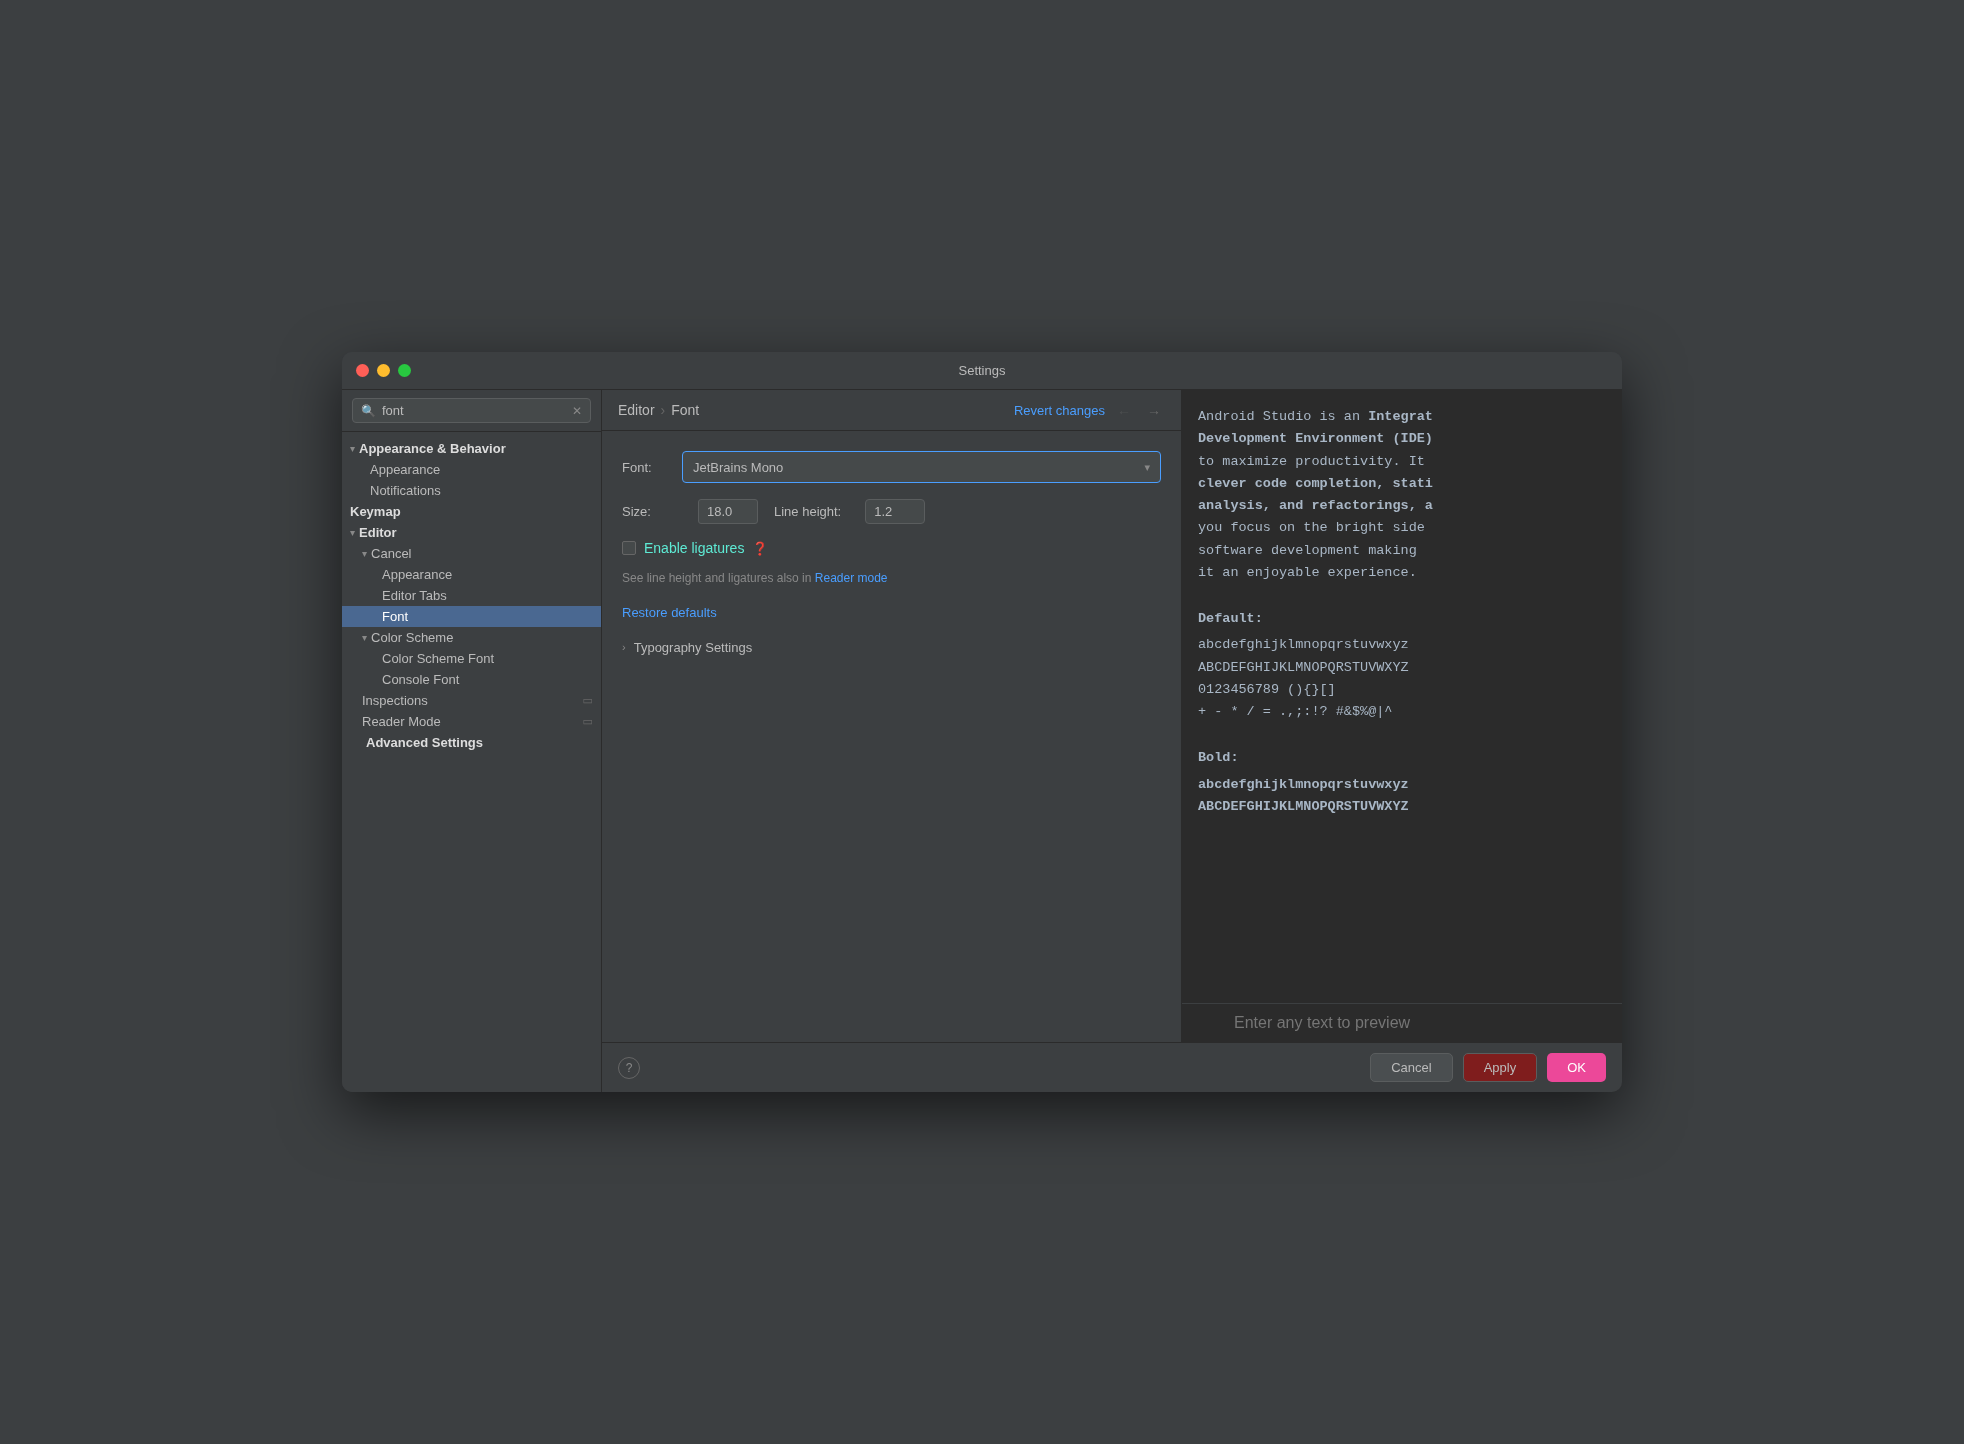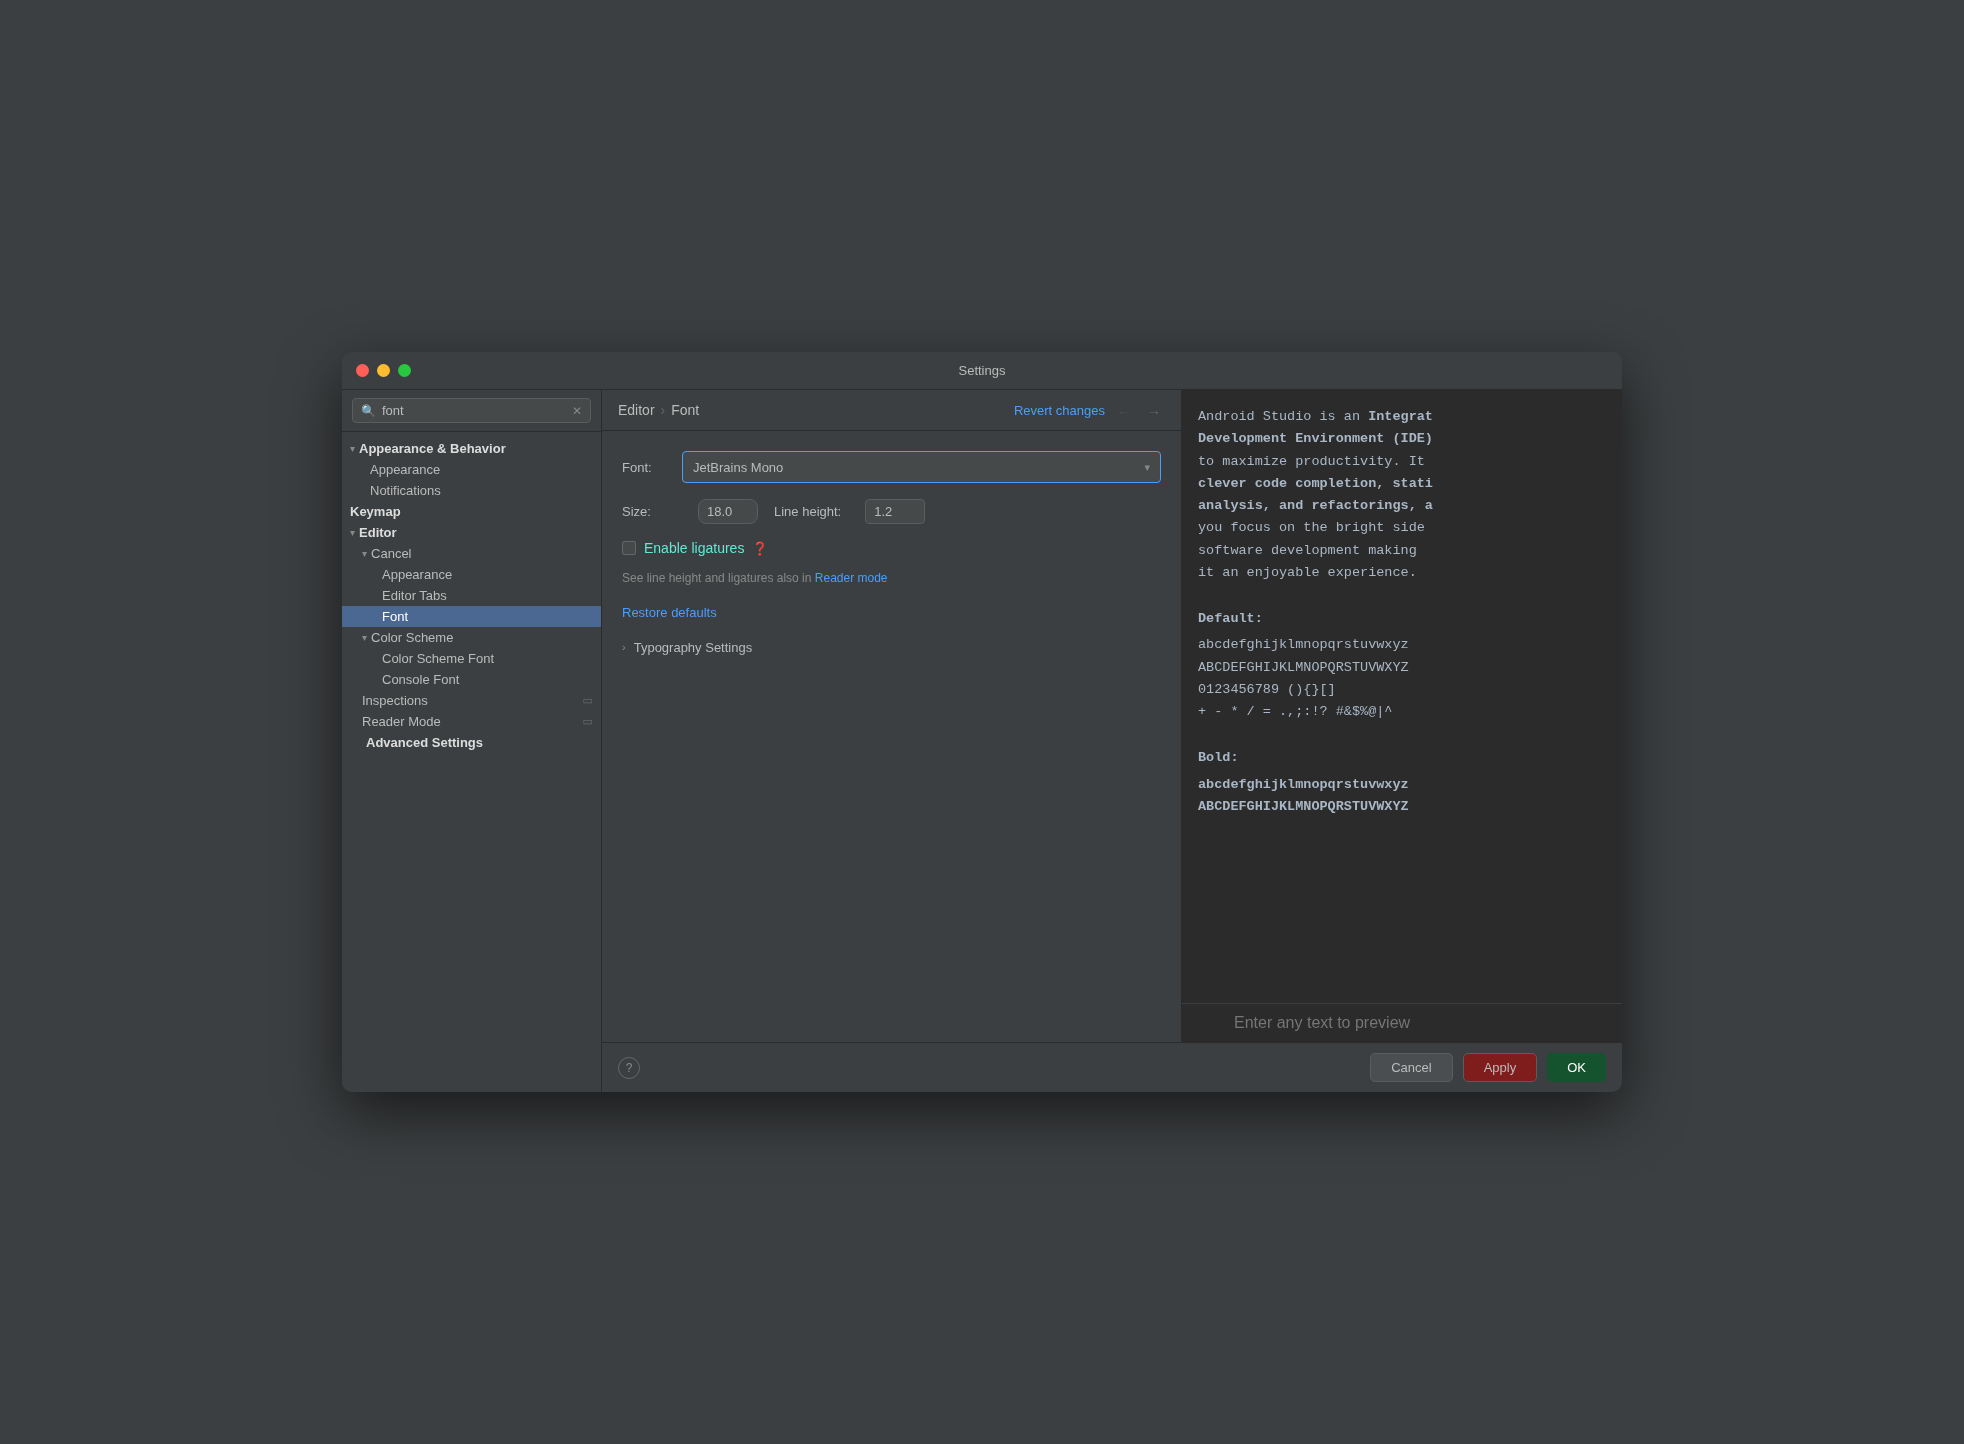--- a/index.html
+++ b/index.html
@@ -256,21 +256,21 @@
 
     .size-label {
       font-size: 13px;
       color: #bbbbbb;
       width: 60px;
     }
 
     .size-input {
       background: #45494a;
       border: 1px solid #5a5d5e;
-      border-radius: 8px;
+      border-radius: 3px;
       color: #bbbbbb;
       font-size: 13px;
       padding: 4px 8px;
       width: 60px;
       outline: none;
     }
 
     .line-height-label {
       font-size: 13px;
       color: #bbbbbb;
@@ -453,21 +453,21 @@
       border: 1px solid #5a5d5e;
     }
 
     .btn-apply {
       background: #7f1d1d;
       color: #bbbbbb;
       border: 1px solid #5a5d5e;
     }
 
     .btn-ok {
-      background: #14532d;
+      background: #ec4899;
       color: #ffffff;
     }
 
     
     ::-webkit-scrollbar { width: 6px; }
     ::-webkit-scrollbar-track { background: #3c3f41; }
     ::-webkit-scrollbar-thumb { background: #5a5d5e; border-radius: 3px; }
   </style>
 </head>
 <body>

